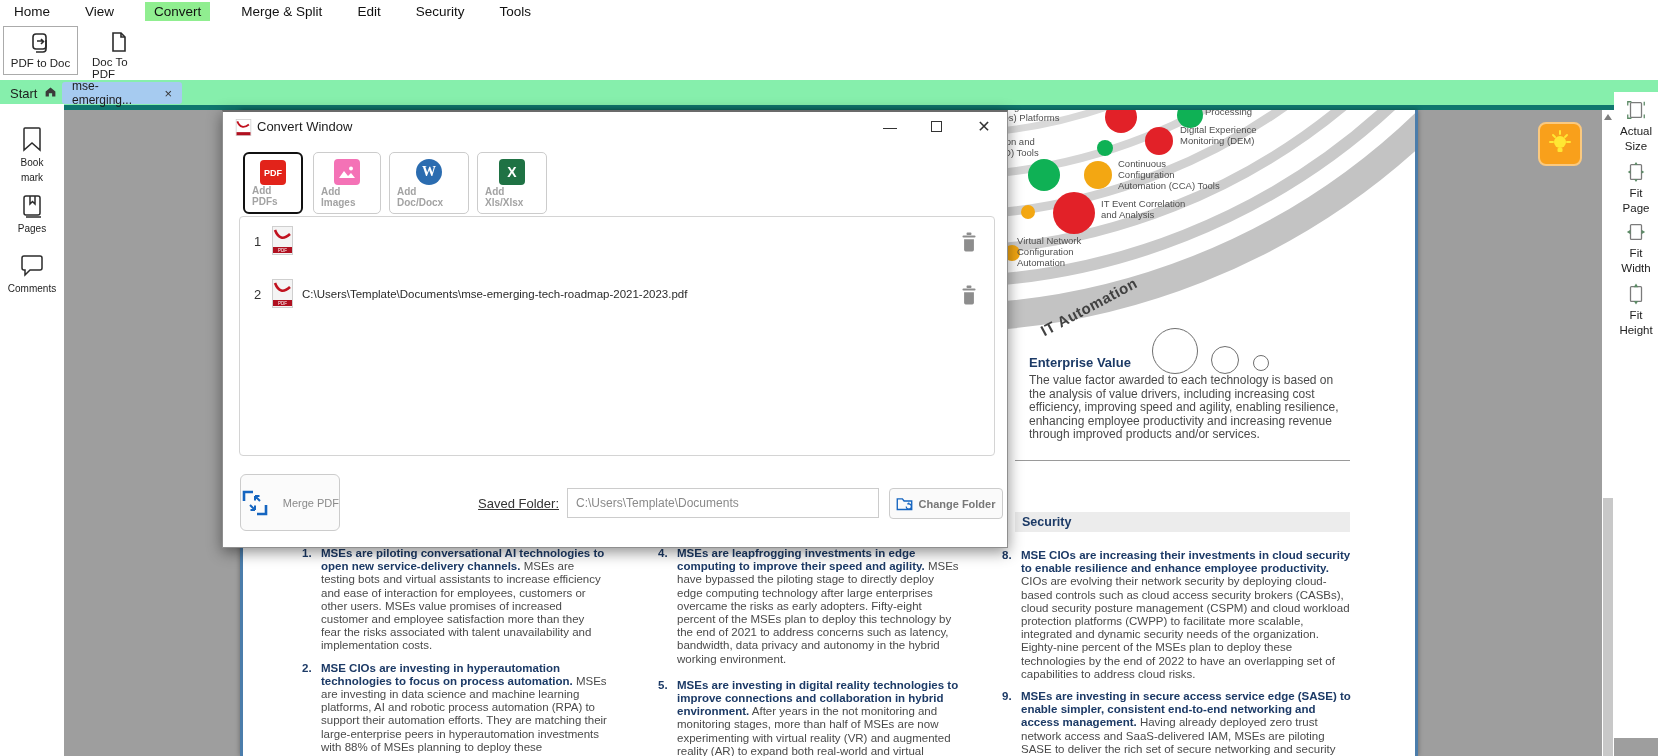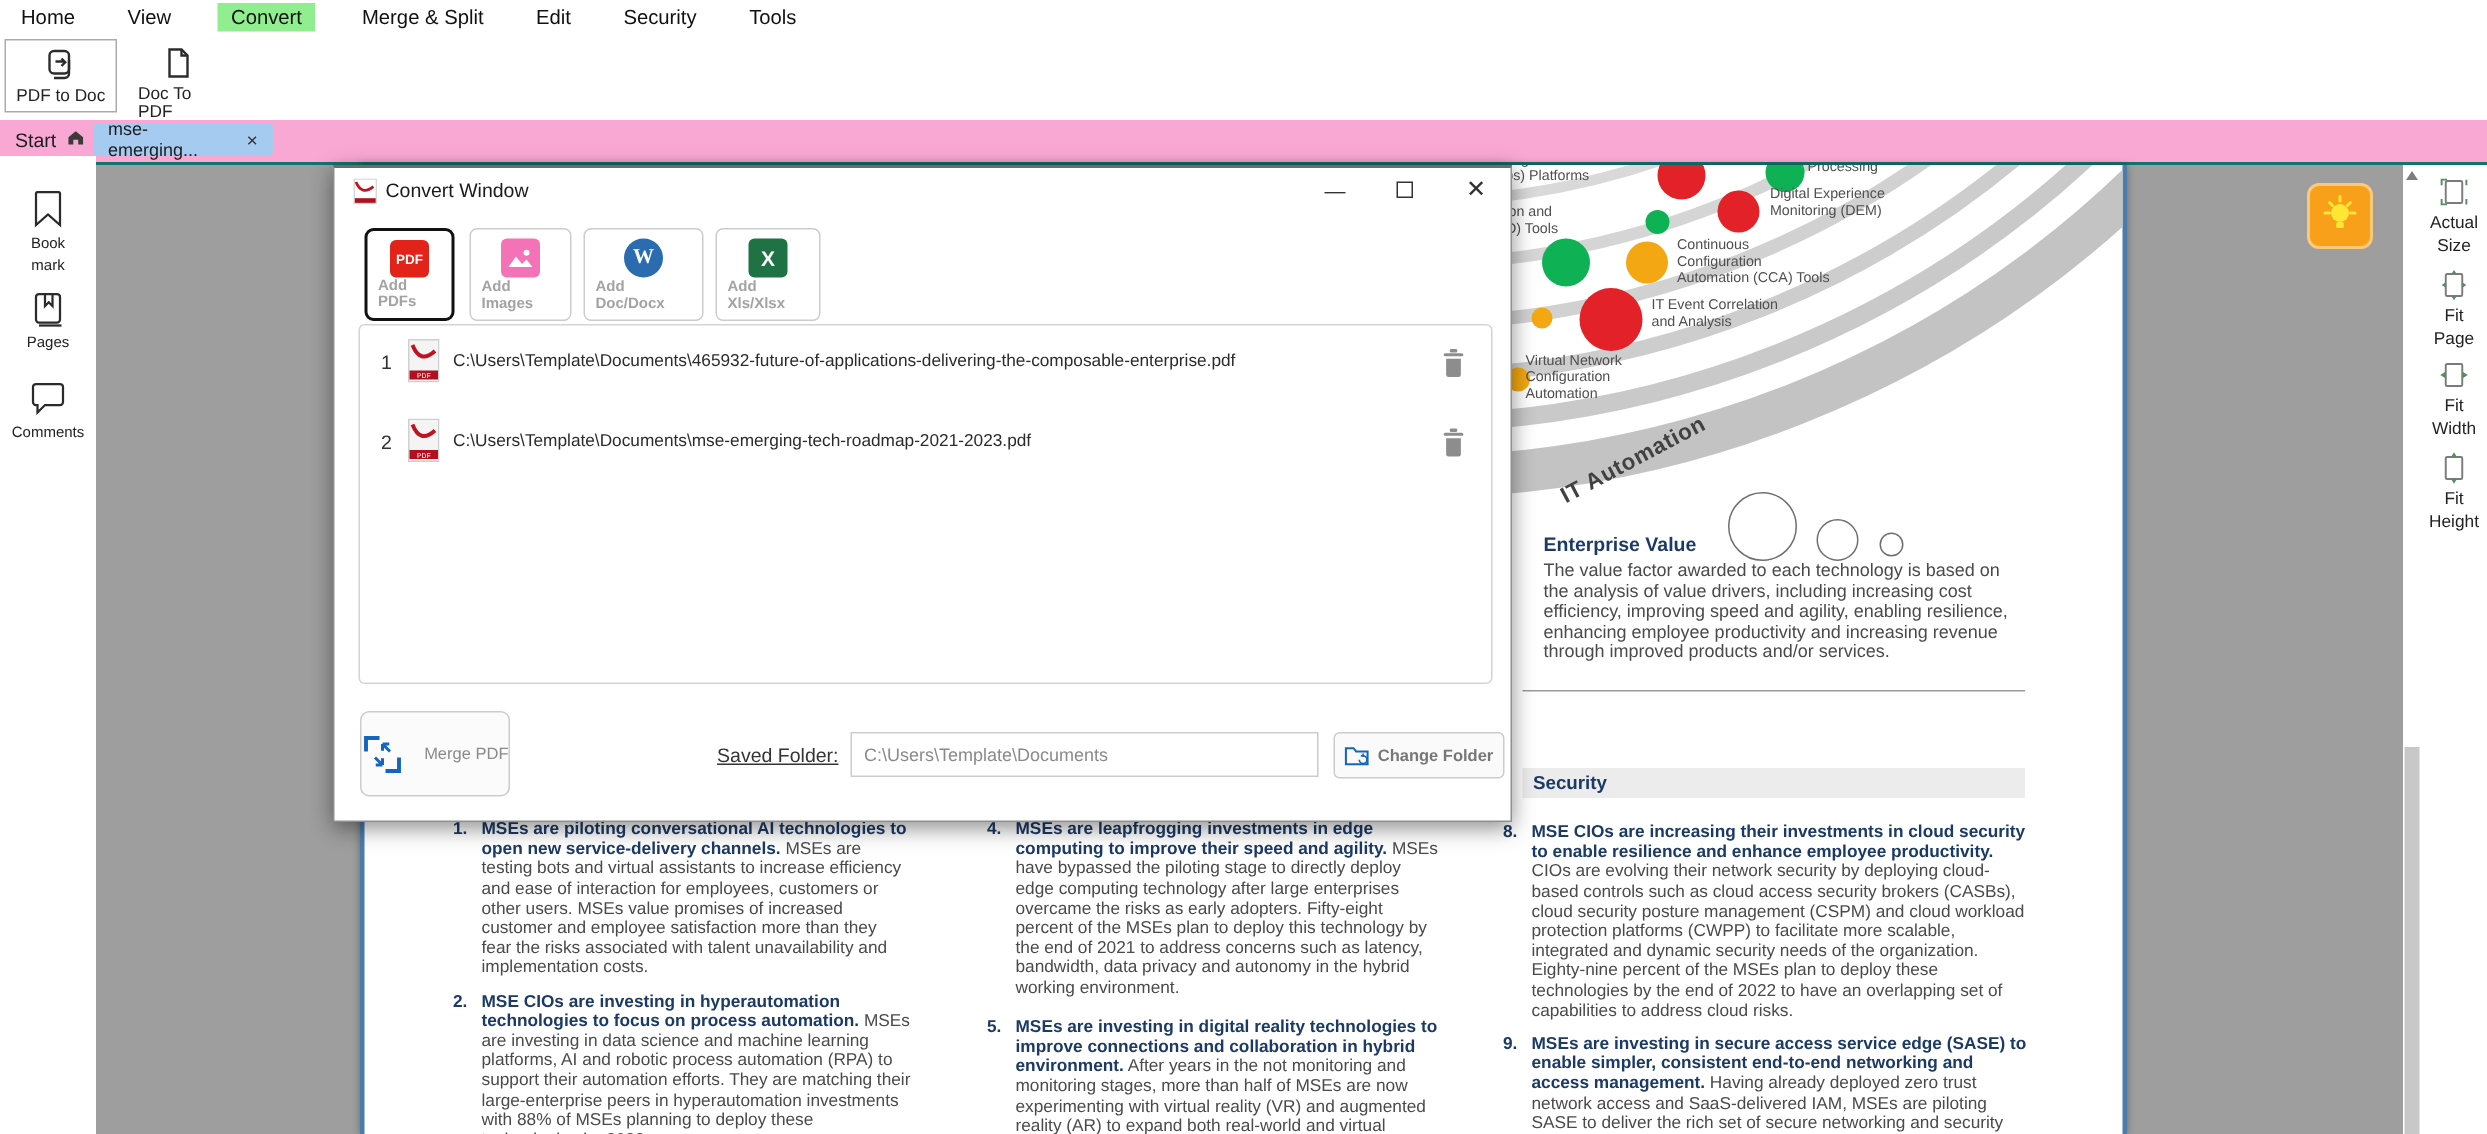--- a/index.html
+++ b/index.html
@@ -11,22 +11,22 @@
   #menubar { position:absolute; left:0; top:0; width:1658px; height:23px; background:#fff;
     display:flex; align-items:center; gap:27px; padding-left:10px; font-size:13.5px; color:#111; }
   .menu-item { padding:2px 4px; cursor:default; white-space:nowrap; }
   .menu-item.active { background:#90ee90; padding:2px 9px; }
 
   #toolbar { position:absolute; left:0; top:23px; width:1658px; height:57px; background:#fff; }
   .tool-btn { position:absolute; top:3px; height:49px; display:flex; flex-direction:column;
     align-items:center; justify-content:space-between; padding:4px 6px 20px; font-size:11.5px; color:#222; }
   .tool-btn.selected { border:1px solid #ababab; }
 
-  #tabstrip { position:absolute; left:0; top:80px; width:1658px; height:30px; background:#f9a8d4;
-    border-bottom:2px solid #0f766e; }
+  #tabstrip { position:absolute; left:0; top:80px; width:1658px; height:30px; background:#86efac;
+    border-bottom:5px solid #0f766e; }
   .tab { position:absolute; top:2px; height:22px; display:flex; align-items:center; gap:7px;
     font-size:13px; color:#1c1c1c; padding:0 10px; }
   #tab-start { left:0; }
   #tab-doc { left:62px; width:120px; background:#a6cbf0; border-radius:3px; font-size:12px; }
   #tab-doc .close-x { margin-left:auto; font-size:13px; color:#333; }
 
   
   #viewer { position:absolute; left:0; top:110px; width:1658px; height:646px; background:#9e9e9e; }
   #left-rail { position:absolute; left:0; top:104px; width:64px; height:652px; background:#fff; }
   .rail-item { position:absolute; left:0; width:64px; text-align:center; color:#222; font-size:10px; line-height:15px; }
@@ -63,21 +63,21 @@
   #col3 { left:759px; top:439px; width:350px; }
   .doc-item { position:relative; margin-bottom:9px; padding-left:19px; font-size:11.5px; line-height:13.2px; }
   .doc-item .num { position:absolute; left:0; top:0; }
   .doc-item .body { color:#4a4a4a; }
 
   
   #scrollbar { position:absolute; left:1602px; top:110px; width:12px; height:646px; background:#fff; }
   #scroll-up { position:absolute; left:2px; top:4px; width:0; height:0;
     border-left:4px solid transparent; border-right:4px solid transparent; border-bottom:6px solid #7e7e7e; }
   #scroll-thumb { position:absolute; left:1px; top:388px; width:10px; height:258px; background:#c8c8c8; }
-  #right-rail { position:absolute; left:1614px; top:110px; width:44px; height:646px; background:#fff; }
+  #right-rail { position:absolute; left:1614px; top:92px; width:44px; height:646px; background:#fff; }
   .zoom-item { position:absolute; left:0; width:44px; text-align:center; font-size:11.5px; line-height:15px; color:#222; }
   .zoom-item svg { display:block; margin:0 auto 2px; }
   #bulb-btn { position:absolute; left:1538px; top:122px; width:44px; height:44px; background:#f9a01b;
     border:2px solid #fbc97e; border-radius:8px; display:flex; align-items:center; justify-content:center; }
 
   
   #dialog { position:absolute; left:222px; top:110px; width:786px; height:438px; background:#fff;
     border:1px solid #8f8f8f; border-top:2px solid #6b6b6b; box-shadow:0 4px 14px rgba(0,0,0,.45); z-index:20; }
   #dlg-titlebar { position:absolute; left:0; top:0; width:100%; height:30px; }
   #dlg-title { position:absolute; left:34px; top:7px; font-size:13px; color:#1a1a1a; }
@@ -378,21 +378,20 @@
 
   <div id="list-box">
     <div class="file-row" id="row-0">
       <span class="file-num">1</span>
       <svg class="pdficon" width="21" height="29" viewBox="0 0 21 29">
         <rect x="0.5" y="0.5" width="20" height="28" fill="#f4f4f4" stroke="#cfcfcf"></rect>
         <path d="M3 4 Q8 17 18 8" stroke="#c1121f" stroke-width="2.6" fill="none"></path>
         <rect x="1" y="21" width="19" height="6" fill="#b01020"></rect>
         <text x="10.5" y="26" font-size="4.5" fill="#fff" text-anchor="middle" font-family="Liberation Sans, sans-serif">PDF</text>
       </svg>
-      <span class="file-path">C:\Users\Template\Documents\465932-future-of-applications-delivering-the-composable-enterprise.pdf</span>
       <span class="trash">
         <svg width="18" height="22" viewBox="0 0 22 26">
           <rect x="8" y="1.5" width="6" height="3" rx="1" fill="#8d8d8d"></rect>
           <rect x="3" y="5" width="16" height="2.6" rx="1.3" fill="#8d8d8d"></rect>
           <path d="M5 9.5 h12 v13 a2 2 0 0 1 -2 2 h-8 a2 2 0 0 1 -2 -2 z" fill="#8d8d8d"></path>
         </svg>
       </span>
     </div>
     <div class="file-row" id="row-1">
       <span class="file-num">2</span>

